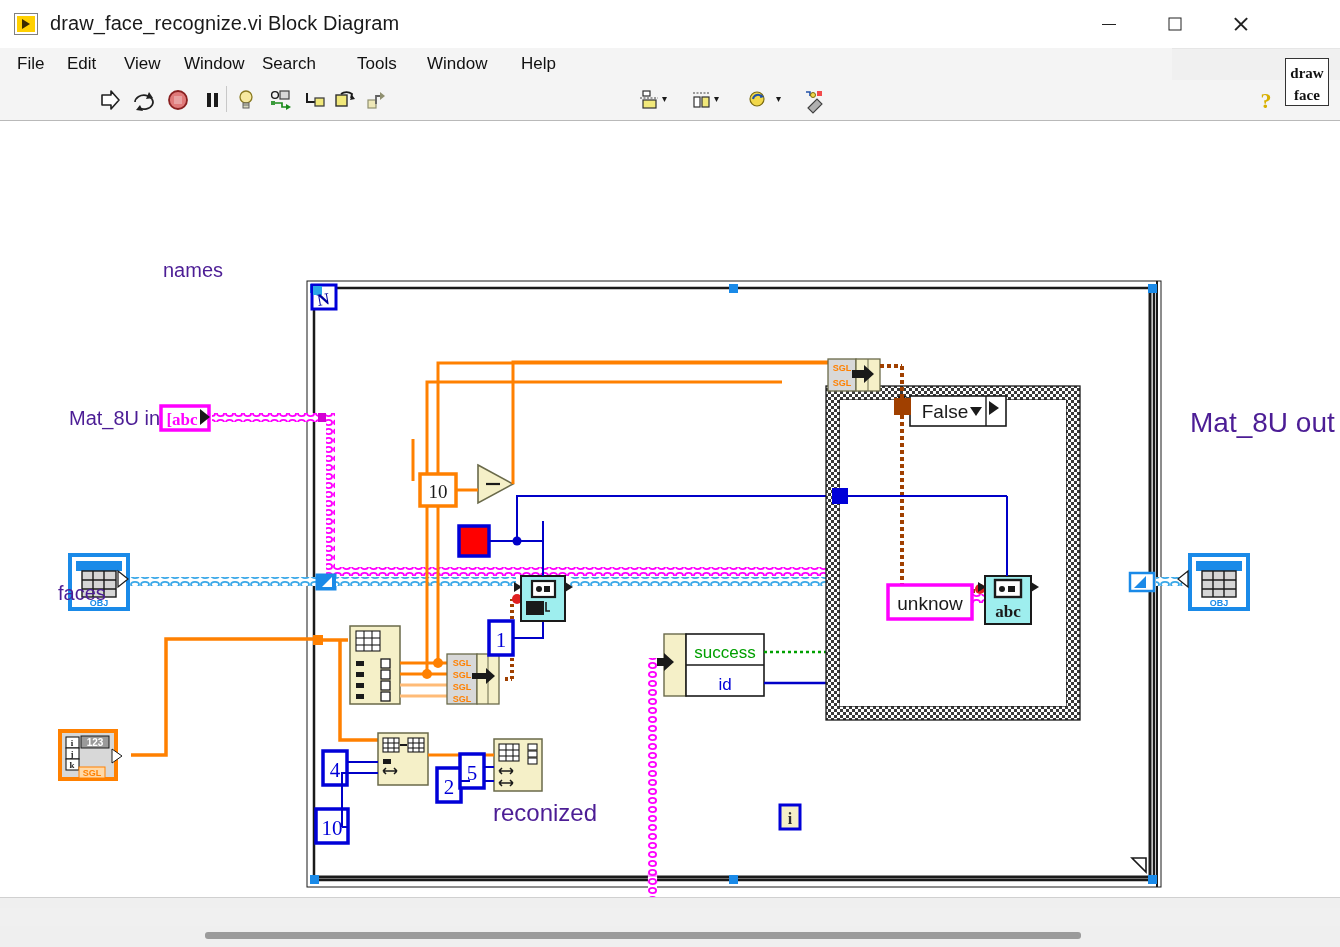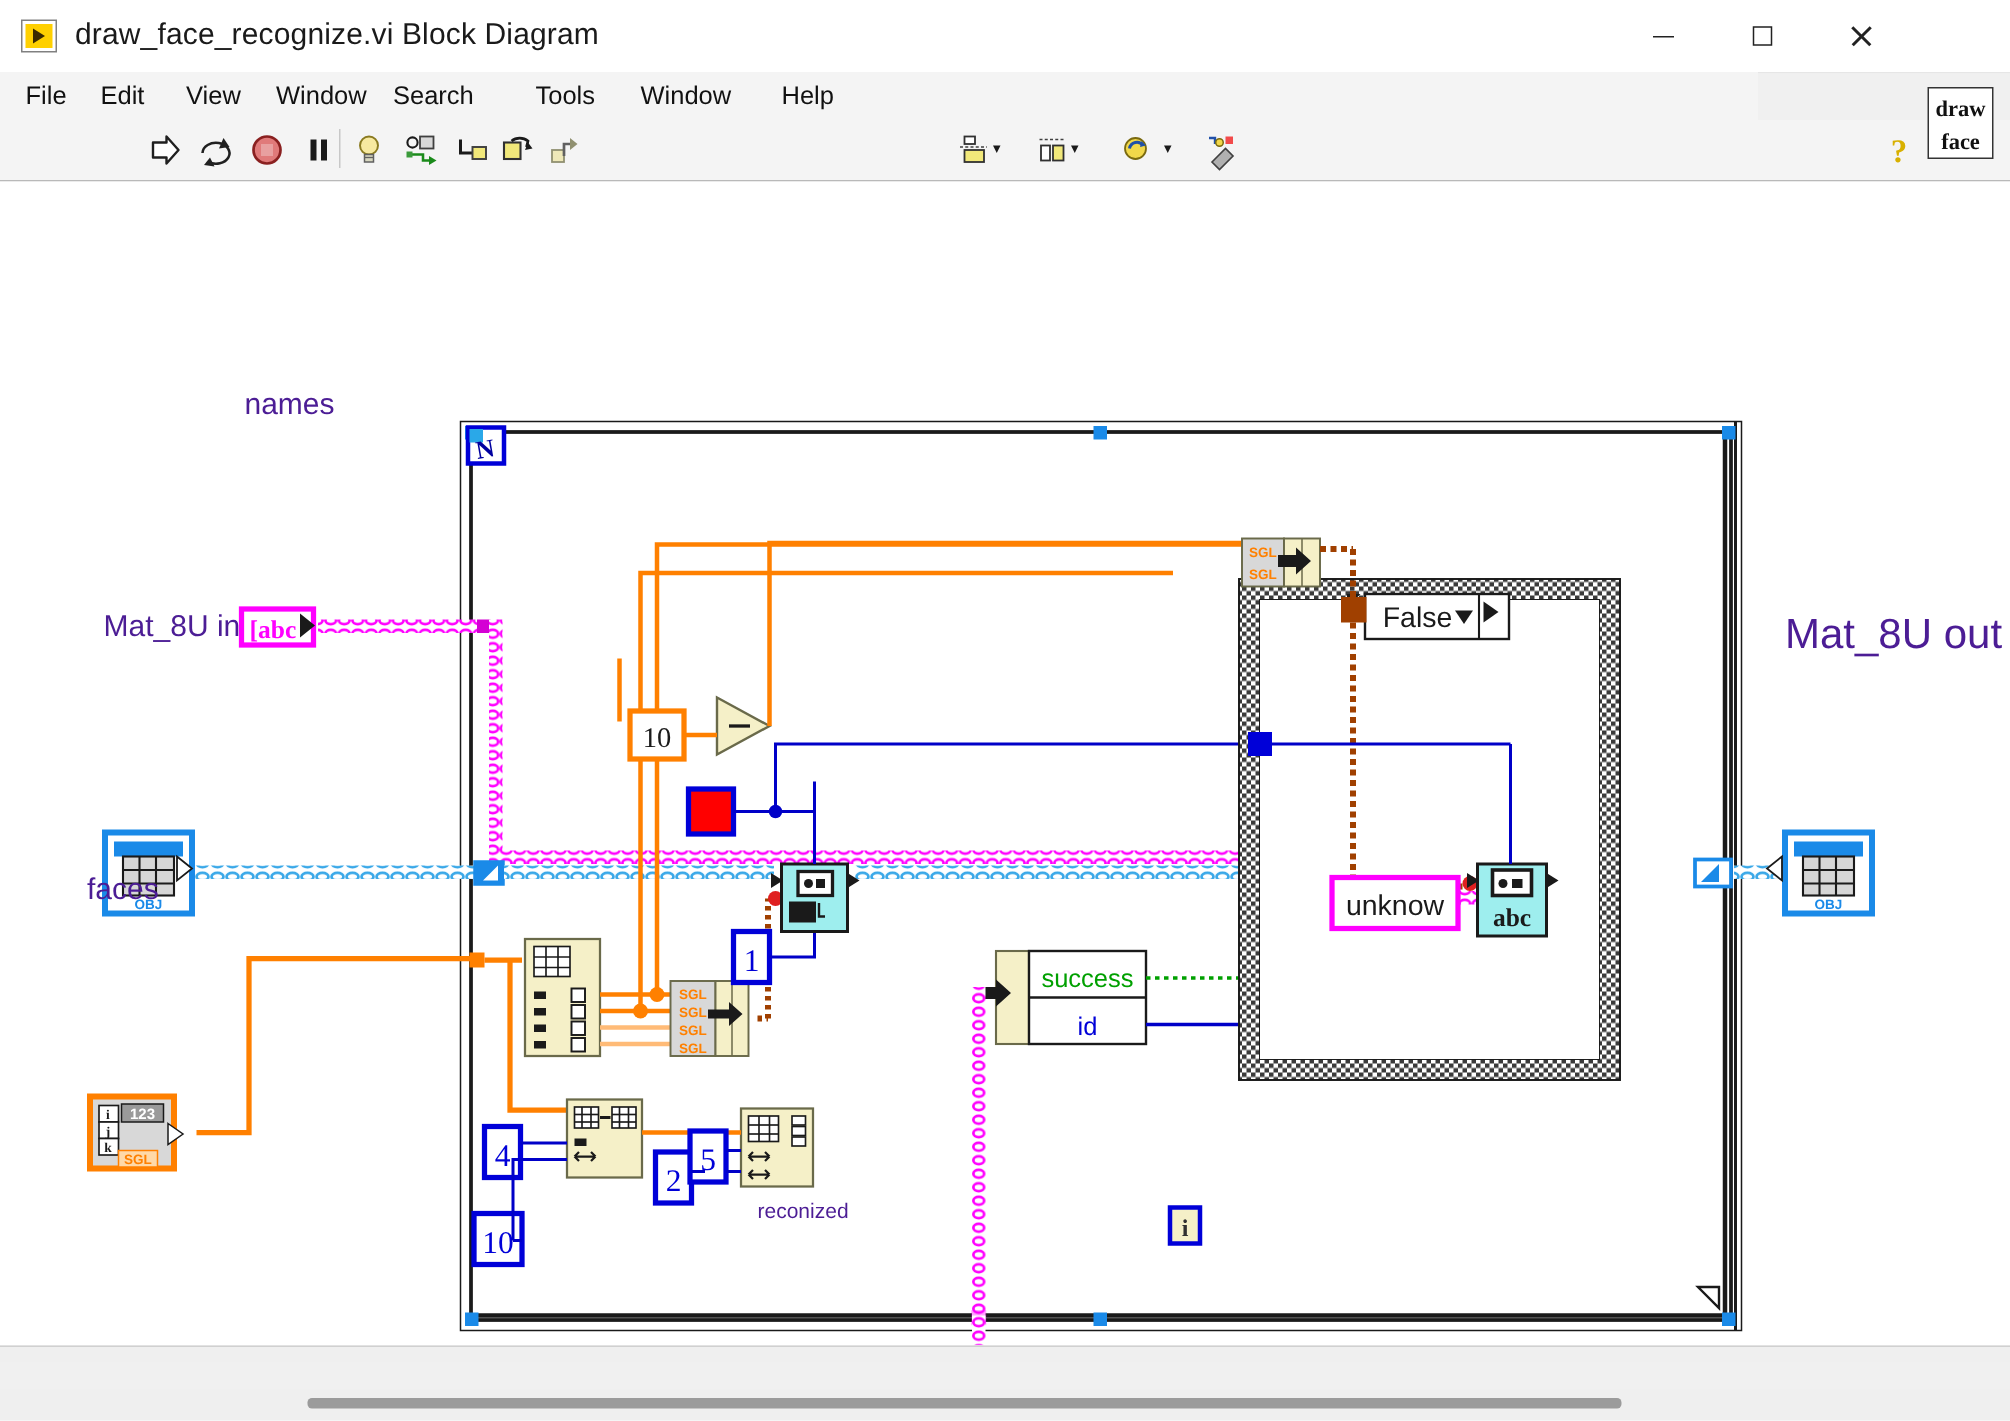--- a/index.html
+++ b/index.html
@@ -629,21 +629,21 @@
         </g>
         <path d="M543 828 l10 8 -10 8z" fill="#1a1a1a"></path>
       </g>
 
     </svg>
 
     <div class="dlabel" style="left:163px;top:138px;font-size:20px">names</div>
     <div class="dlabel" style="left:69px;top:286px;font-size:20px">Mat_8U in</div>
     <div class="dlabel" style="left:1190px;top:286px;font-size:28px">Mat_8U out</div>
     <div class="dlabel" style="left:58px;top:461px;font-size:20px">faces</div>
-    <div class="dlabel" style="left:505px;top:678px;font-size:14px">reconized</div>
+    <div class="dlabel" style="left:493px;top:678px;font-size:24px">reconized</div>
   </div>
 
   <div class="botpane"></div>
   <div class="hscroll-track"></div>
   <div class="hscroll-thumb"></div>
   <div class="watermark"></div>
 
 </div>
 
 </body></html>

